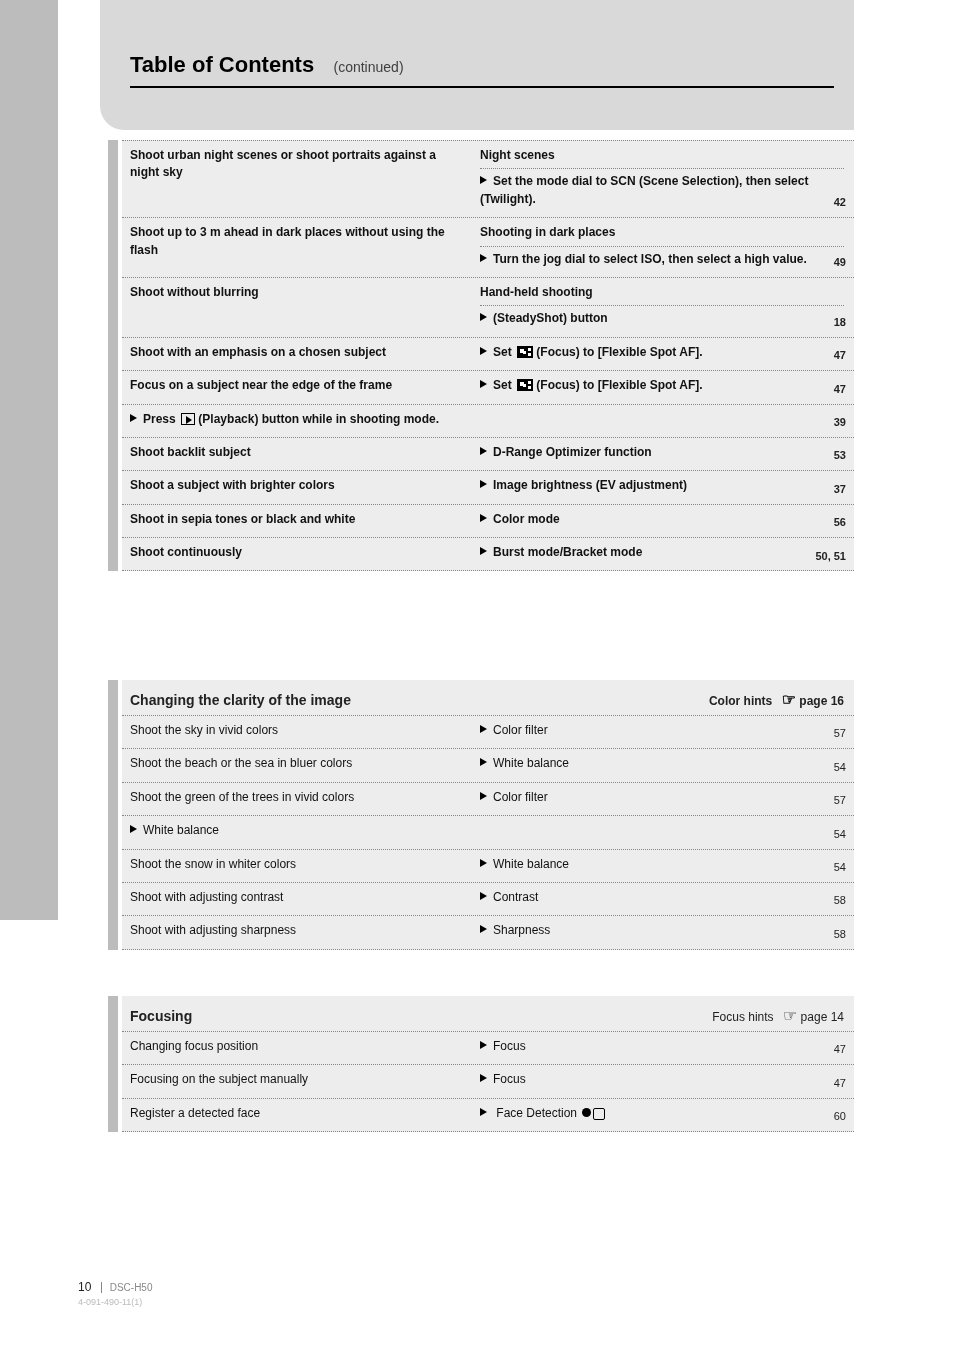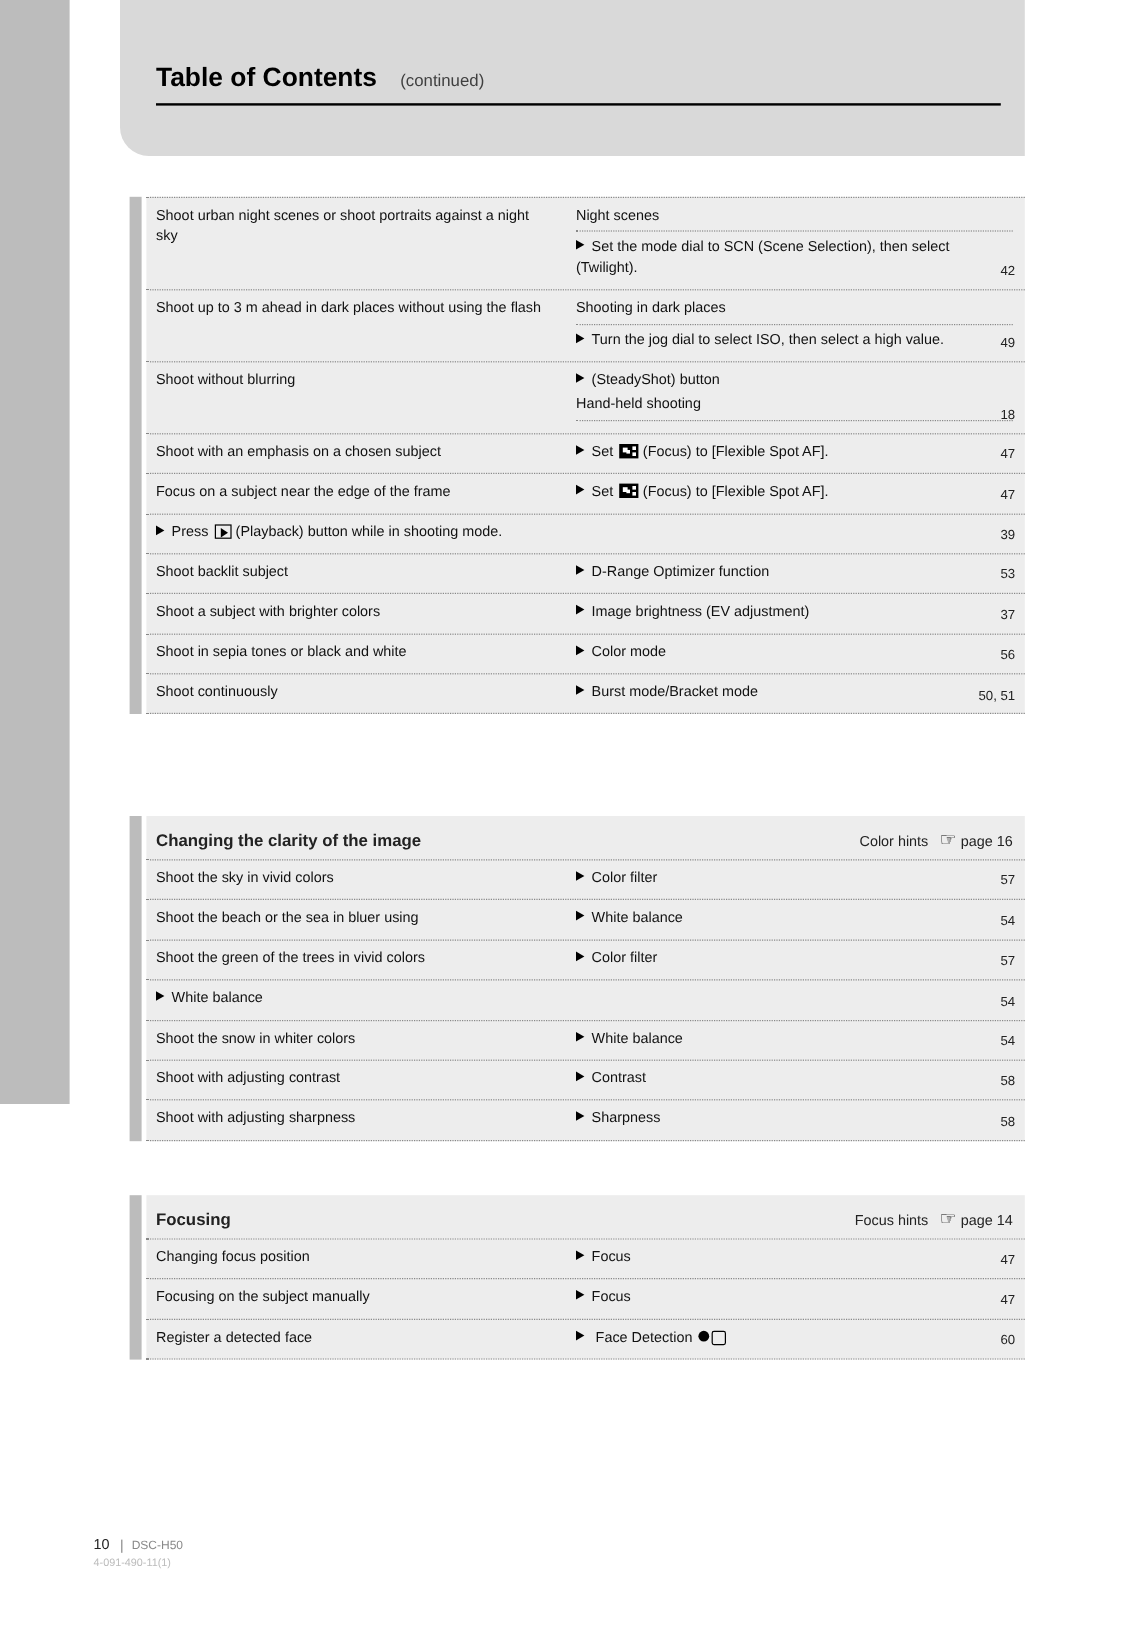--- a/index.html
+++ b/index.html
@@ -214,21 +214,21 @@
   <div class="grey-header"></div>
   <div class="side-tab">
     <div class="side-tab-inner">Table of Contents</div>
   </div>
 
   <div class="title-row">
     <span class="title-main">Table of Contents</span>
     <span class="title-cont">(continued)</span>
   </div>
 
-  <div class="section-block" style="top:164px;">
+  <div class="section-block" style="top:140px;font-weight:bold;">
     <div class="block-bar"></div>
     <div class="block-body" id="block1">
         <div class="row first">
           <div class="left-col">Shoot urban night scenes or shoot portraits against a night sky</div>
           <div class="right-col">
             <div class="sub-line dotline"><span>Night scenes</span></div>
             <div class="sub-line"><span class="arrow"></span><span>Set the mode dial to SCN (Scene Selection), then select (Twilight).</span></div>
             <span class="pg">42</span>
           </div>
         </div>
@@ -236,22 +236,22 @@
           <div class="left-col">Shoot up to 3 m ahead in dark places without using the flash</div>
           <div class="right-col">
             <div class="sub-line dotline"><span>Shooting in dark places</span></div>
             <div class="sub-line"><span class="arrow"></span><span>Turn the jog dial to select ISO, then select a high value.</span></div>
             <span class="pg">49</span>
           </div>
         </div>
         <div class="row">
           <div class="left-col">Shoot without blurring</div>
           <div class="right-col">
+            <div class="sub-line dotline"><span>Hand-held shooting</span></div>
             <div class="sub-line"><span class="arrow"></span><span>(SteadyShot) button</span></div>
-            <div class="sub-line dotline"><span>Hand-held shooting</span></div>
             <span class="pg">18</span>
           </div>
         </div>
         <div class="row">
           <div class="left-col">Shoot with an emphasis on a chosen subject</div>
           <div class="right-col">
             <div class="sub-line"><span class="arrow"></span><span>Set </span><span class="inline-icon focusarea"></span><span> (Focus) to [Flexible Spot AF].</span></div>
             <span class="pg">47</span>
           </div>
         </div>
@@ -297,32 +297,32 @@
           </div>
         </div>
       </div>
   </div>
 
   <div class="section-block" style="top:680px;">
     <div class="block-bar"></div>
     <div class="block-body" id="block2">
         <div class="range-title">
           <span>Changing the clarity of the image</span>
-          <span style="font-size: 12px; font-weight: normal;"><span>Color hints </span><span class="hint-icon">☞</span><span> page 16</span></span>
+          <span style="font-size: 12px; font-weight: bold;"><span>Color hints </span><span class="hint-icon">☞</span><span> page 16</span></span>
         </div>
         <div style="border-bottom: 1px dotted rgb(136, 136, 136);"></div>
         <div class="row">
           <div class="left-col">Shoot the sky in vivid colors</div>
           <div class="right-col">
             <div class="sub-line"><span class="arrow"></span><span>Color filter</span></div>
             <span class="pg">57</span>
           </div>
         </div>
         <div class="row">
-          <div class="left-col">Shoot the beach or the sea in bluer using</div>
+          <div class="left-col">Shoot the beach or the sea in bluer colors</div>
           <div class="right-col">
             <div class="sub-line"><span class="arrow"></span><span>White balance</span></div>
             <span class="pg">54</span>
           </div>
         </div>
         <div class="row">
           <div class="left-col">Shoot the green of the trees in vivid colors</div>
           <div class="right-col">
             <div class="sub-line"><span class="arrow"></span><span>Color filter</span></div>
             <span class="pg">57</span>

